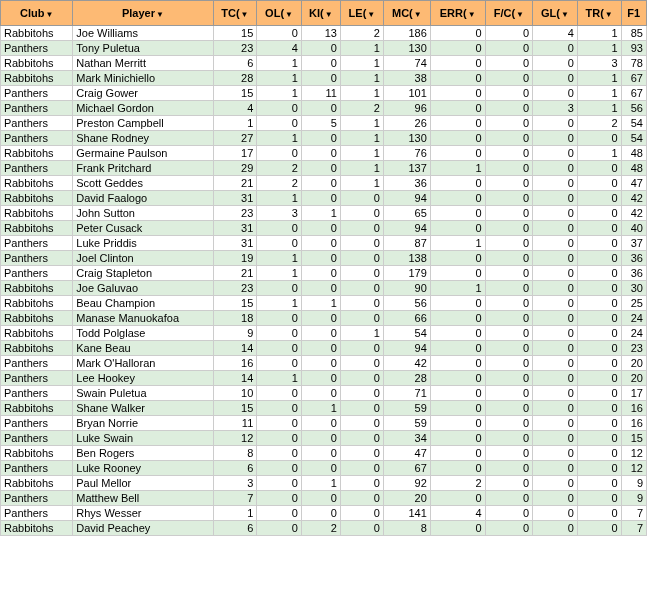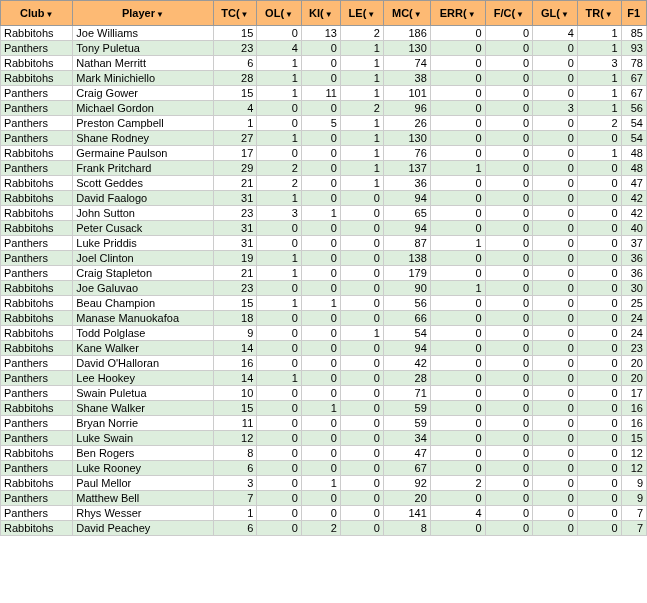--- a/index.html
+++ b/index.html
@@ -341,35 +341,35 @@
         <td class="num">1</td>
         <td class="num">54</td>
         <td class="num">0</td>
         <td class="num">0</td>
         <td class="num">0</td>
         <td class="num">0</td>
         <td class="num">24</td>
       </tr>
       <tr style="background-color: rgb(221, 238, 221);">
         <td>Rabbitohs</td>
-        <td>Kane Walker</td>
+        <td>Kane Beau</td>
         <td class="num">14</td>
         <td class="num">0</td>
         <td class="num">0</td>
         <td class="num">0</td>
         <td class="num">94</td>
         <td class="num">0</td>
         <td class="num">0</td>
         <td class="num">0</td>
         <td class="num">0</td>
         <td class="num">23</td>
       </tr>
       <tr style="background-color: rgb(255, 255, 255);">
         <td>Panthers</td>
-        <td>David O'Halloran</td>
+        <td>Mark O'Halloran</td>
         <td class="num">16</td>
         <td class="num">0</td>
         <td class="num">0</td>
         <td class="num">0</td>
         <td class="num">42</td>
         <td class="num">0</td>
         <td class="num">0</td>
         <td class="num">0</td>
         <td class="num">0</td>
         <td class="num">20</td>

